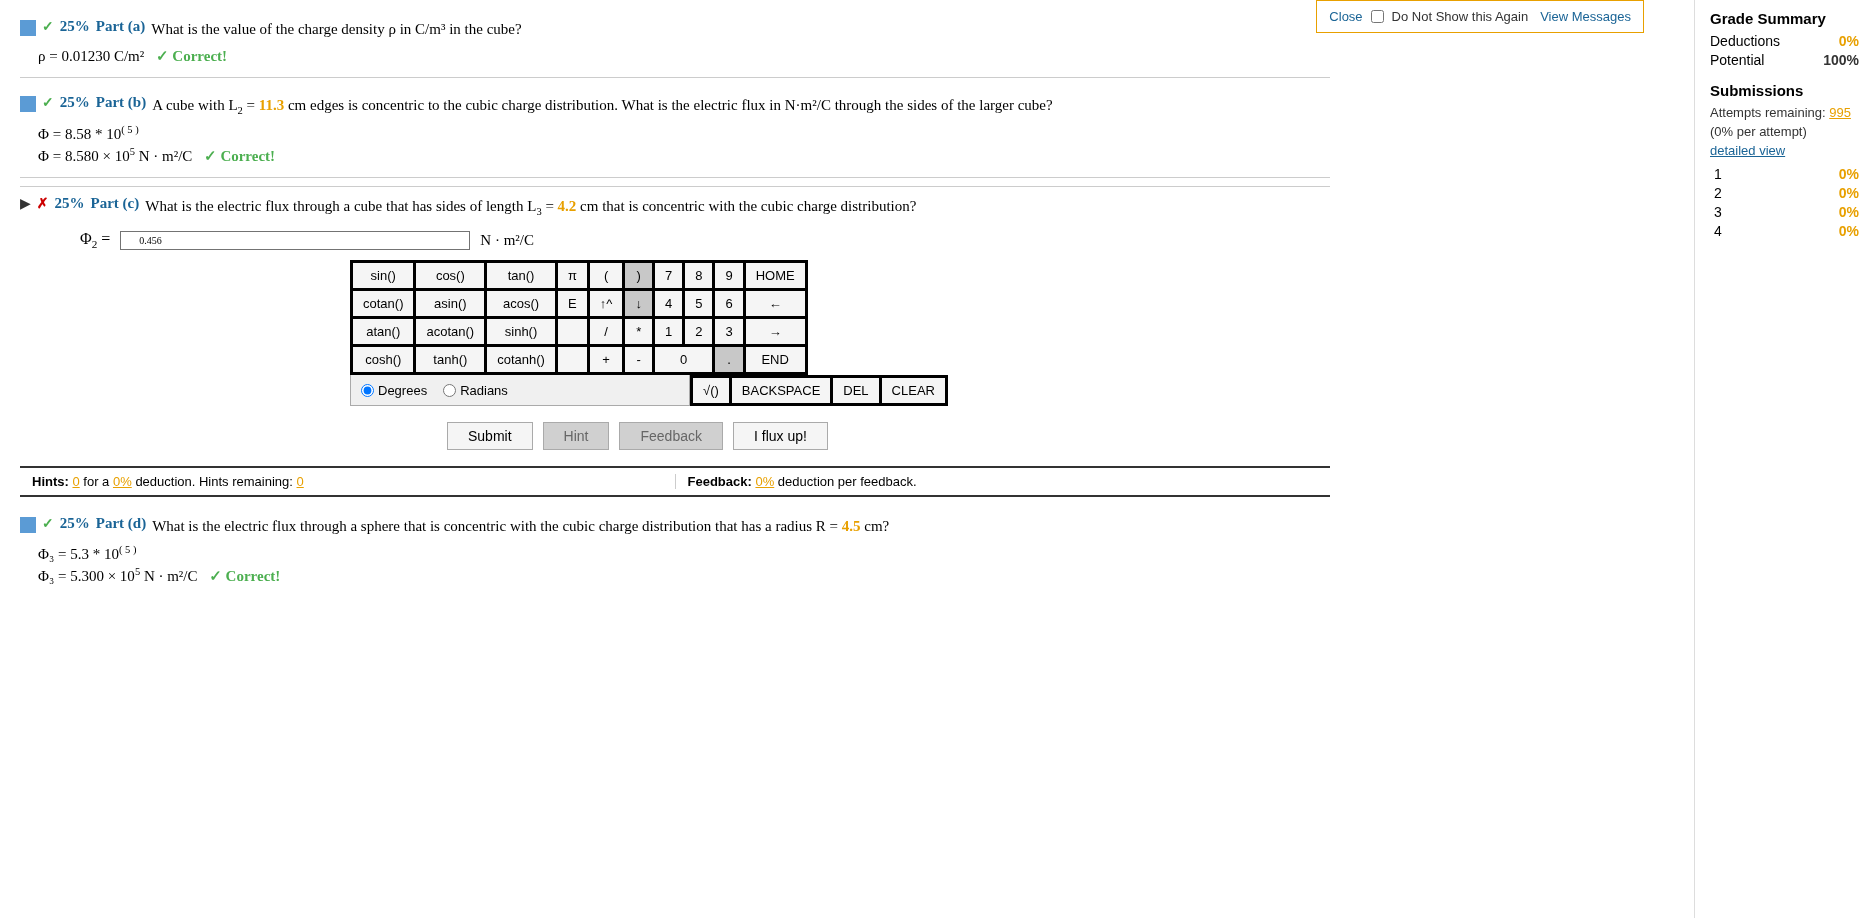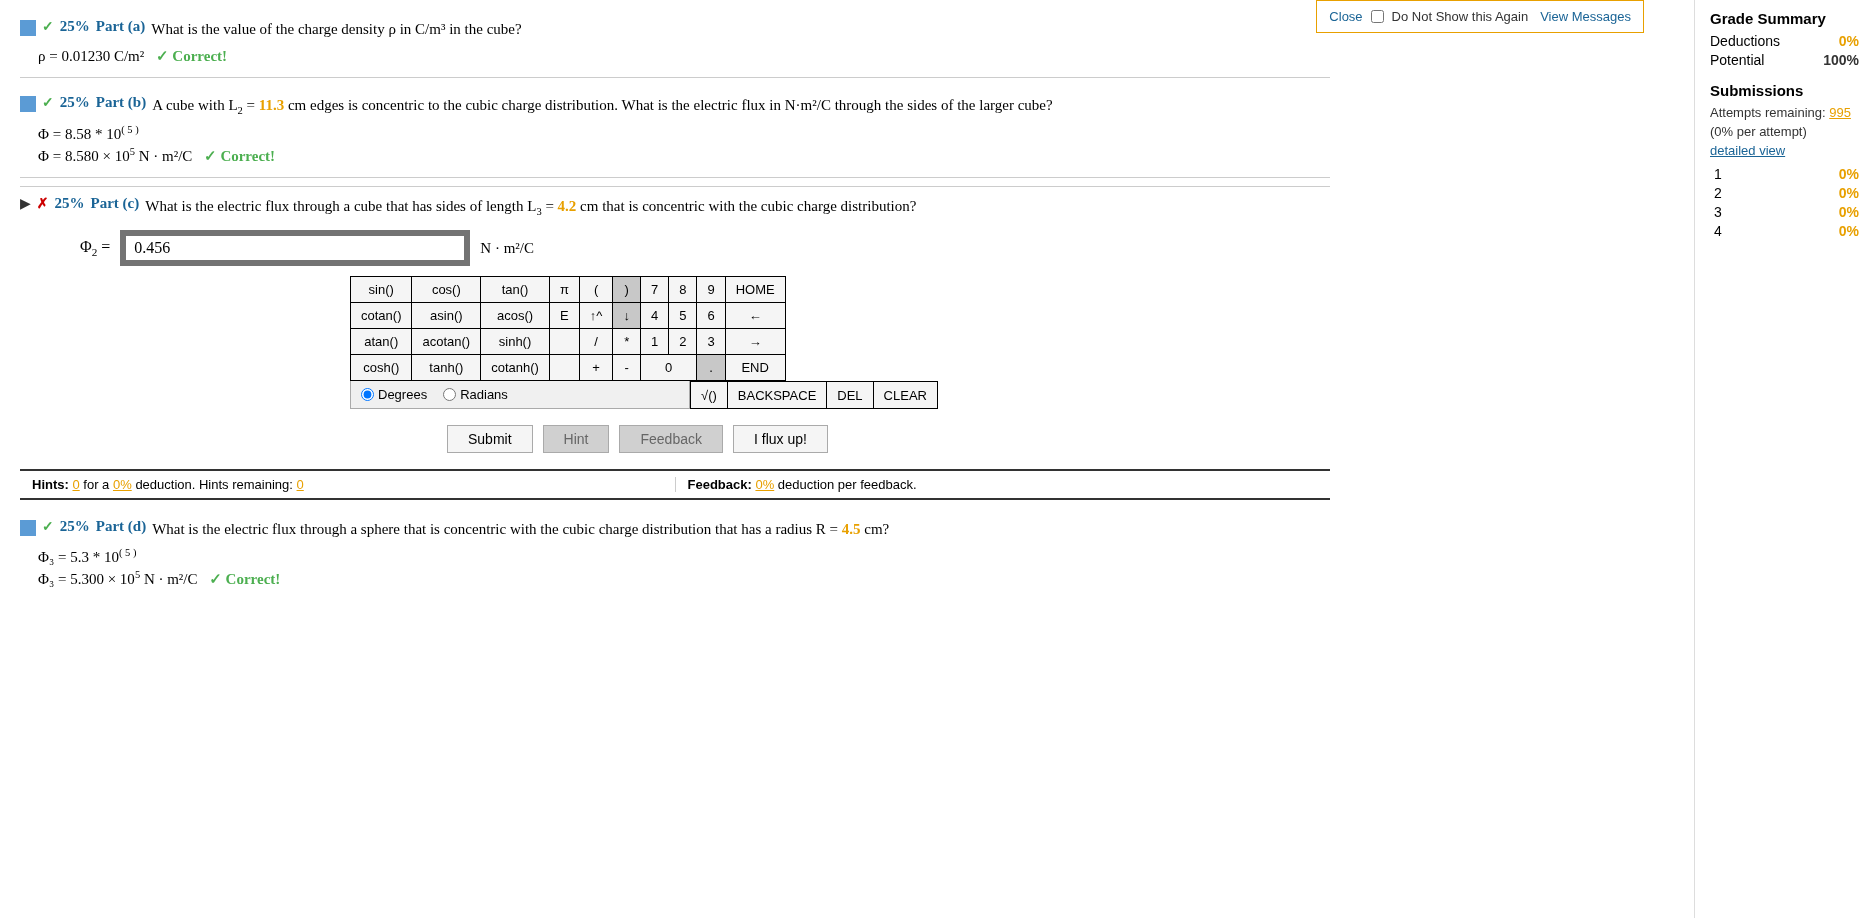--- a/index.html
+++ b/index.html
@@ -133,42 +133,42 @@
     .input-row {
       display: flex;
       align-items: center;
       margin: 10px 0 10px 60px;
       gap: 10px;
     }
     .phi-label {
       font-size: 16px;
     }
     .answer-input {
-      border: 6px solid #737373;
-      padding: 3px 8px;
-      font-size: 16px;
+      border: 1px solid #737373;
+      padding: 3px 18px;
+      font-size: 10px;
       width: 350px;
       font-family: inherit;
     }
     .unit-label {
       font-size: 15px;
     }
 
     
     .calc-wrapper {
       margin-left: 330px;
       margin-bottom: 16px;
     }
     .calc-table {
       border-collapse: collapse;
       font-family: Arial, sans-serif;
       font-size: 13px;
     }
     .calc-table td {
-      border: 1px solid #000000;
+      border: 3px solid #000000;
       padding: 5px 10px;
       text-align: center;
       cursor: pointer;
       background: #f5f5f5;
       white-space: nowrap;
     }
     .calc-table td.gray-cell {
       background: #c8c8c8;
     }
     .calc-table td.wide-cell {

